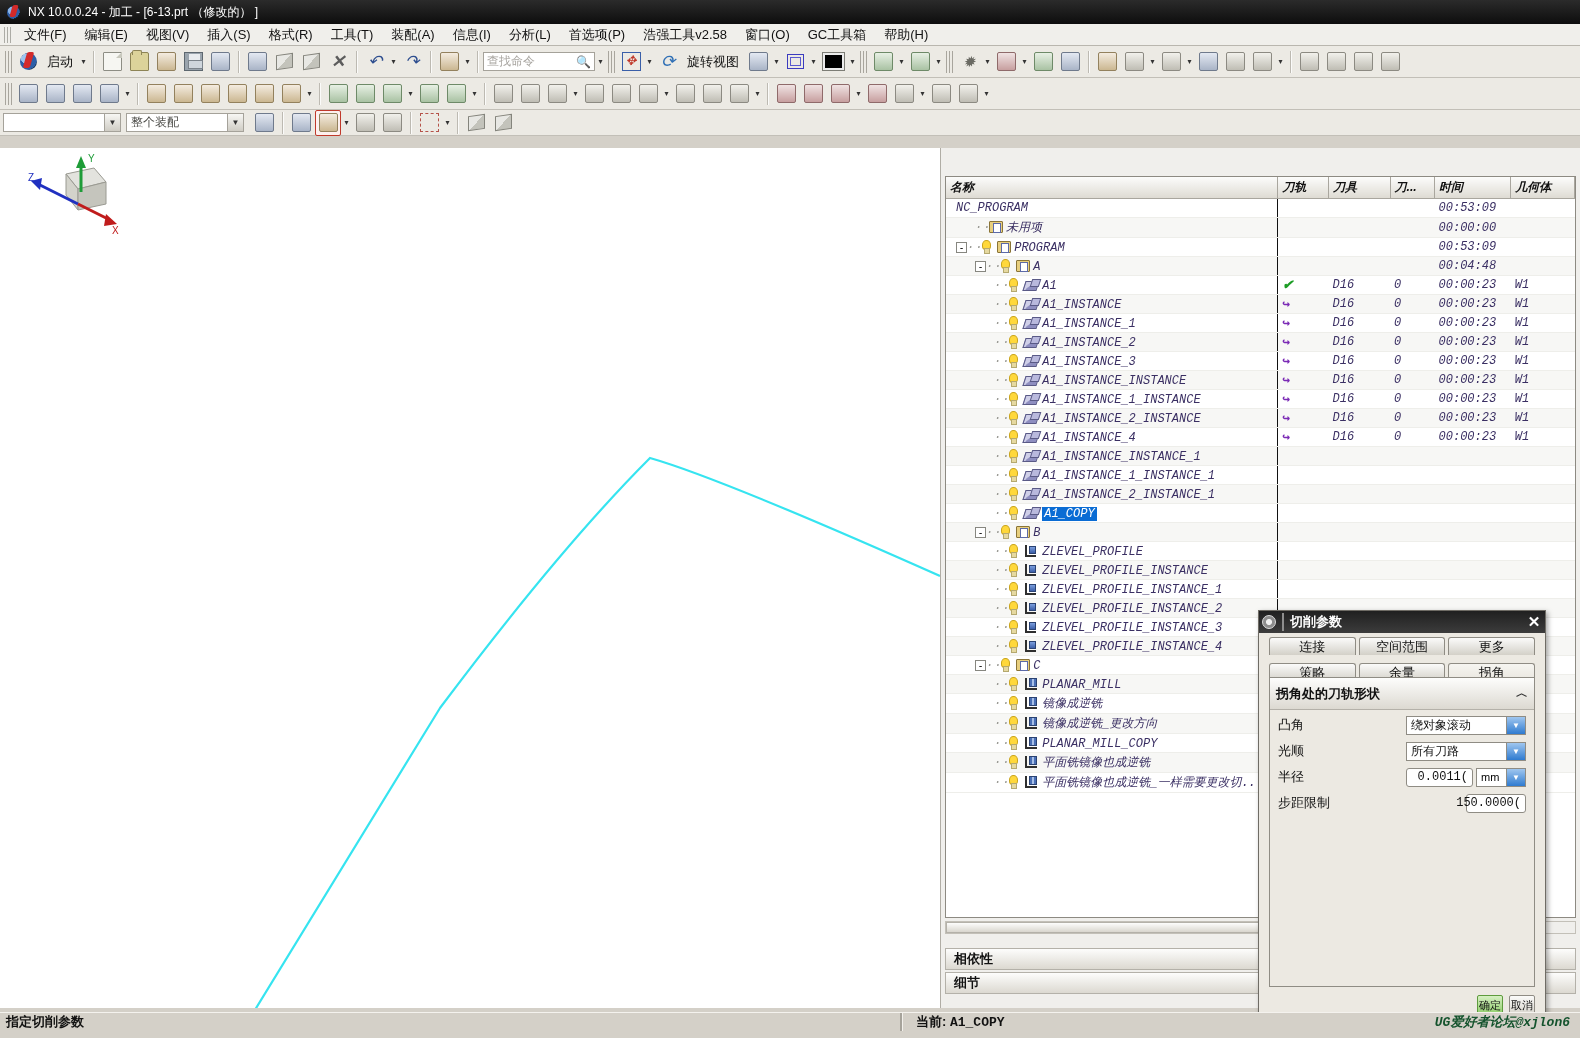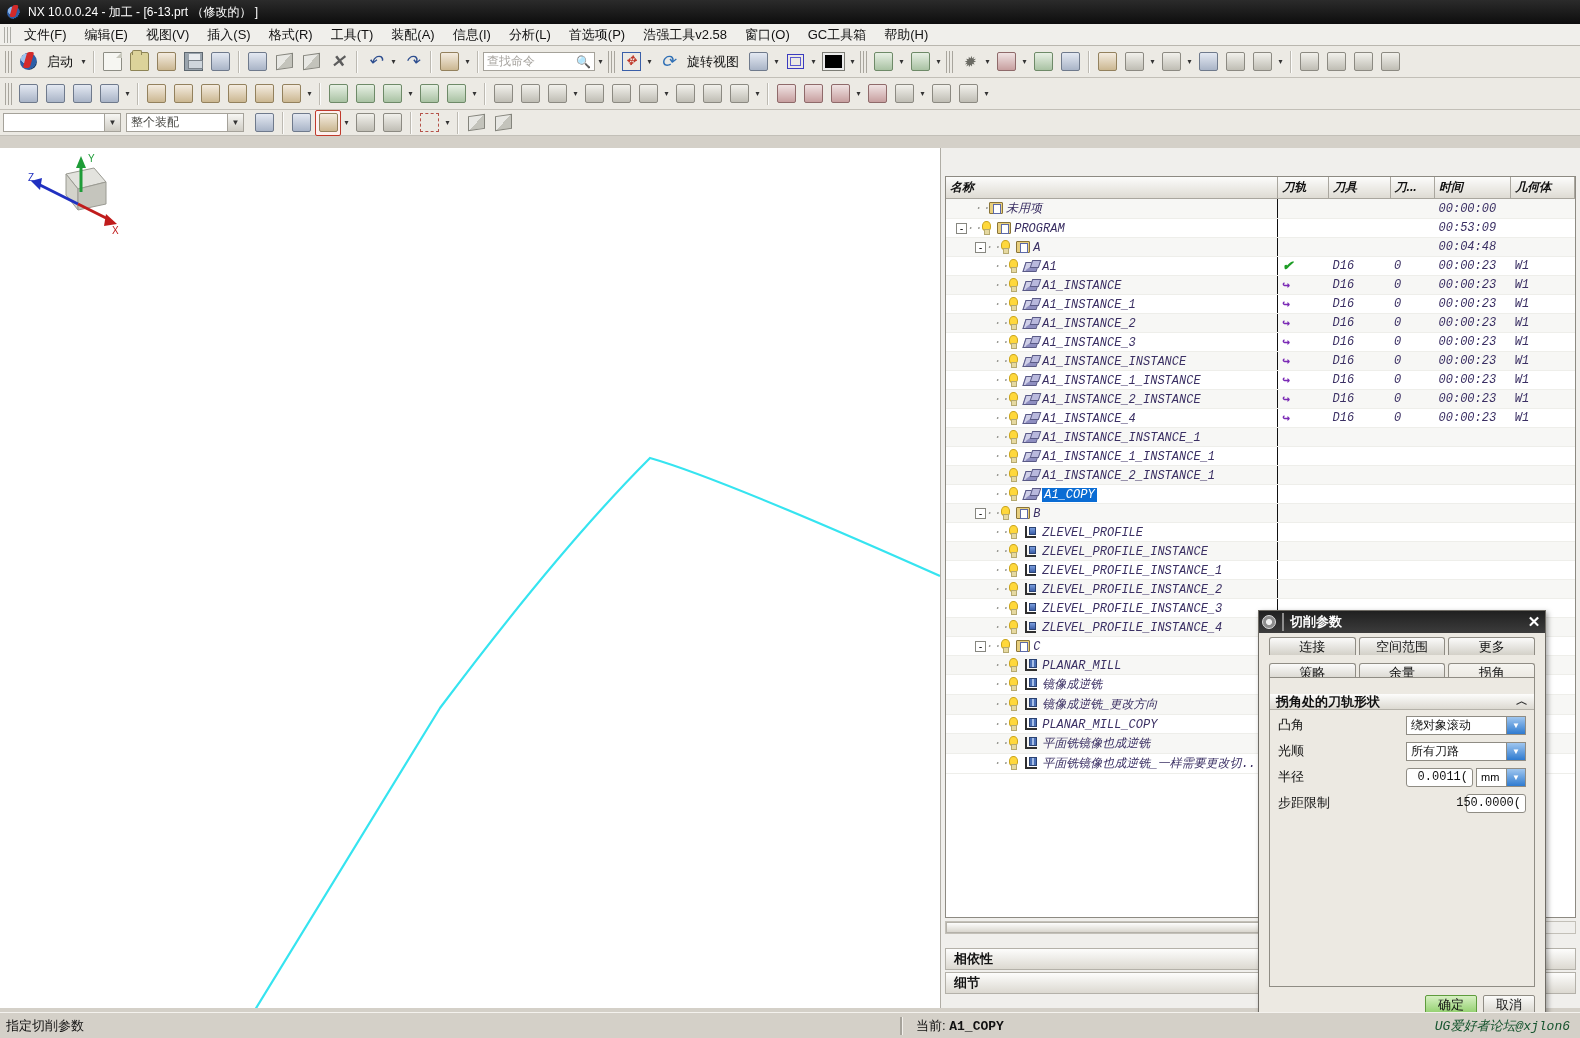--- a/index.html
+++ b/index.html
@@ -160,21 +160,21 @@
                        border:1px solid #b4b1a9; }
   .navsec { position:absolute; left:4px; right:4px; height:22px;
             background:linear-gradient(#fdfdfc,#dcd9d1); border:1px solid #b4b1a9;
             display:flex; align-items:center; padding-left:8px;
             font-size:13px; font-weight:bold; color:#111; }
   #navsec-dep { bottom:38px; }
   #navsec-det { bottom:14px; }
   
   #statusbar { position:absolute; left:0; bottom:0; right:0; height:26px;
                background:#d4d0c8; border-top:1px solid #f4f2ee; display:flex;
-               align-items:center; font-size:13px; font-weight:normal; color:#111; }
+               align-items:flex-start; font-size:13px; font-weight:bold; color:#111; }
   #statusbar .left { padding-left:6px; width:900px; }
   #statusbar .sep { width:2px; height:18px; background:#a6a39b; box-shadow:1px 0 0 #f2f0ec; }
   #statusbar .cur { padding-left:14px; font-family:"Liberation Sans",sans-serif; }
   #statusbar .cur b { font-family:"Liberation Mono", monospace; }
   #statusbar .wm { margin-left:auto; padding-right:10px; color:#14532d;
                    font-family:"Liberation Mono", monospace; font-size:13px;
                    font-style:italic; }
   
   #dialog { position:absolute; left:1258px; top:462px; width:288px; height:418px;
             background:#ece9e2; border:1px solid #6f6c65;
@@ -192,46 +192,46 @@
   #dlg-body { position:absolute; left:4px; right:4px; top:26px; bottom:4px; }
   .tabrow { display:flex; gap:3px; padding:0 6px; }
   .tab { flex:1; height:18px; background:linear-gradient(#fbfbfa,#d3d0c8);
          border:1px solid #8f8c84; border-bottom:none; border-radius:3px 3px 0 0;
          display:flex; align-items:center; justify-content:center;
          font-size:13px; color:#111; }
   .tab.active { background:linear-gradient(#f6f5f1,#e9e6df); font-weight:normal; }
   .tabrow.r2 { margin-top:8px; }
   #tabpage { position:absolute; left:6px; right:6px; top:40px; bottom:36px;
              background:#ece9e2; border:1px solid #8f8c84; }
-  .grouphdr { height:16px; background:linear-gradient(#fdfdfc,#dcd9d1);
+  .grouphdr { height:32px; background:linear-gradient(#fdfdfc,#dcd9d1);
               border-bottom:1px solid #b4b1a9; display:flex; align-items:center;
-              padding:0 6px; font-size:13px; font-weight:bold; color:#111;margin-top:16px; }
+              padding:0 6px; font-size:13px; font-weight:bold; color:#111; }
   .grouphdr .chev { margin-left:auto; font-size:12px; color:#333; }
   .frow { display:flex; align-items:center; height:22px; margin:4px 8px 0 8px; }
   .frow .lbl { font-size:13px; color:#111; width:128px; }
   .fcombo { flex:1; height:19px; background:#fff; border:1px solid #8f8c84;
             display:flex; align-items:center; padding-left:4px; font-size:12px; color:#111; }
   .fcombo .btn { margin-left:auto; width:19px; height:17px; flex:0 0 19px;
                  background:linear-gradient(#9fc6ef,#2f7bd0); border-left:1px solid #8f8c84;
                  display:flex; align-items:center; justify-content:center;
                  color:#fff; font-size:8px; }
   .ftext { height:19px; background:#fff; border:1px solid #8f8c84; border-radius:3px;
            display:flex; align-items:center; justify-content:flex-end;
            padding-right:4px; font-size:12px; color:#111;
            font-family:"Liberation Mono", monospace; }
   .unitcombo { width:50px; height:19px; background:#fff; border:1px solid #8f8c84;
                display:flex; align-items:center; padding-left:4px; font-size:11px;
                margin-left:3px; }
   .unitcombo .btn { margin-left:auto; width:19px; height:17px; flex:0 0 19px;
                background:linear-gradient(#9fc6ef,#2f7bd0); border-left:1px solid #8f8c84;
                display:flex; align-items:center; justify-content:center; color:#fff; font-size:8px; }
   #dlg-buttons { position:absolute; right:6px; bottom:8px; display:flex; gap:6px; }
-  .dbtn { width:52px; height:20px; border:1px solid #8f8c84; border-radius:2px;
+  .dbtn { width:26px; height:20px; border:1px solid #8f8c84; border-radius:2px;
           display:flex; align-items:center; justify-content:center;
-          font-size:13px; color:#111; background:linear-gradient(#fbfbfa,#d8d5cd); }
+          font-size:11px; color:#111; background:linear-gradient(#fbfbfa,#d8d5cd); }
   .dbtn.ok { background:linear-gradient(#d6f0c2,#8fce6a); border-color:#5e9b3d; }
 </style>
 </head>
 <body>
 
 <div id="titlebar">
   <span class="app-ico"></span>
   <span>NX 10.0.0.24 - 加工 - [6-13.prt  （修改的）  ]</span>
 </div>
 
@@ -586,20 +586,28 @@
           <tr>
             <th>名称</th>
             <th>刀轨</th>
             <th>刀具</th>
             <th>刀...</th>
             <th>时间</th>
             <th>几何体</th>
           </tr>
         </thead>
         <tbody id="tree-body">
+            <tr>
+              <td class="namecell"><span class="ind" style="width:6px;display:inline-block"></span><span class="label">NC_PROGRAM</span></td>
+              <td class="c-track"></td>
+              <td style="font-family: &quot;Liberation Mono&quot;, monospace;"></td>
+              <td style="font-family: &quot;Liberation Mono&quot;, monospace;"></td>
+              <td style="font-family: &quot;Liberation Mono&quot;, monospace;">00:53:09</td>
+              <td style="font-family: &quot;Liberation Mono&quot;, monospace;"></td>
+            </tr>
             <tr class="alt">
               <td class="namecell"><span class="ind" style="width:25px;display:inline-block"></span><span class="dots">···</span><span class="fico"></span><span class="label">未用项</span></td>
               <td class="c-track"></td>
               <td style="font-family: &quot;Liberation Mono&quot;, monospace;"></td>
               <td style="font-family: &quot;Liberation Mono&quot;, monospace;"></td>
               <td style="font-family: &quot;Liberation Mono&quot;, monospace;">00:00:00</td>
               <td style="font-family: &quot;Liberation Mono&quot;, monospace;"></td>
             </tr>
             <tr>
               <td class="namecell"><span class="ind" style="width:6px;display:inline-block"></span><span class="twist">-</span><span class="dots">··</span><span class="bulb"></span>&nbsp;<span class="fico"></span><span class="label">PROGRAM</span></td>

